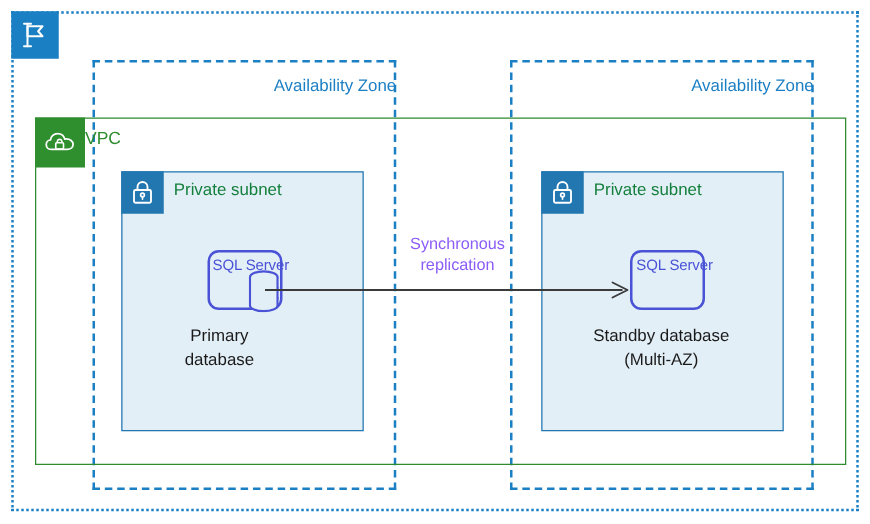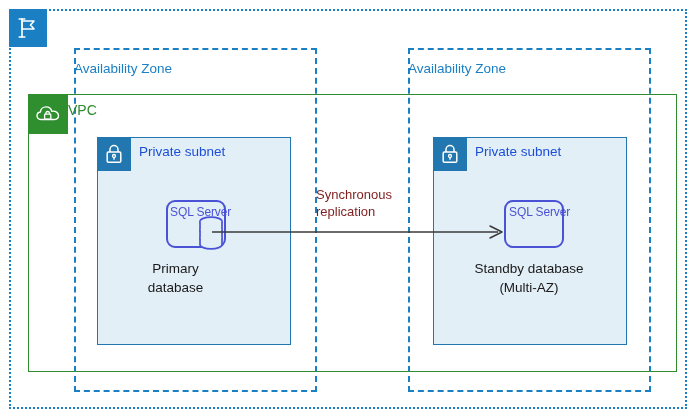--- a/index.html
+++ b/index.html
@@ -58,21 +58,21 @@
     border: 2px dashed #1b7fc3;
     box-sizing: border-box;
   }
   .az-left  { left: 74px;  width: 243px; }
   .az-right { left: 408px; width: 243px; }
   .az-label {
     position: absolute;
     top: 61px;
     font-size: 13.5px;
     color: #1b7fc3;
-    text-align: left;
+    text-align: right;
     white-space: nowrap;
   }
   .az-label-left  { left: 74px;  width: 243px; }
   .az-label-right { left: 408px; width: 243px; }
 
   
   .vpc-box {
     position: absolute;
     left: 28px;
     top: 94px;
@@ -122,21 +122,21 @@
     display: flex;
     align-items: center;
     justify-content: center;
   }
   .subnet-icon-left  { left: 97px; }
   .subnet-icon-right { left: 433px; }
   .subnet-label {
     position: absolute;
     top: 144px;
     font-size: 13.5px;
-    color: #1d4ed8;
+    color: #15803d;
     white-space: nowrap;
   }
   .subnet-label-left  { left: 139px; }
   .subnet-label-right { left: 475px; }
 
   
   .sql-node {
     position: absolute;
     width: 60px;
     height: 48px;
@@ -169,23 +169,23 @@
     position: absolute;
     left: 212px;
     top: 222px;
   }
   .repl-label {
     position: absolute;
     left: 316px;
     top: 186px;
     width: 100px;
     font-size: 13px;
-    color: #7f1d1d;
+    color: #8b5cf6;
     line-height: 17px;
-    text-align: left;
+    text-align: center;
   }
 
   
   .node-caption {
     position: absolute;
     font-size: 13.5px;
     color: #1a1a1a;
     line-height: 19px;
     text-align: center;
     white-space: nowrap;

